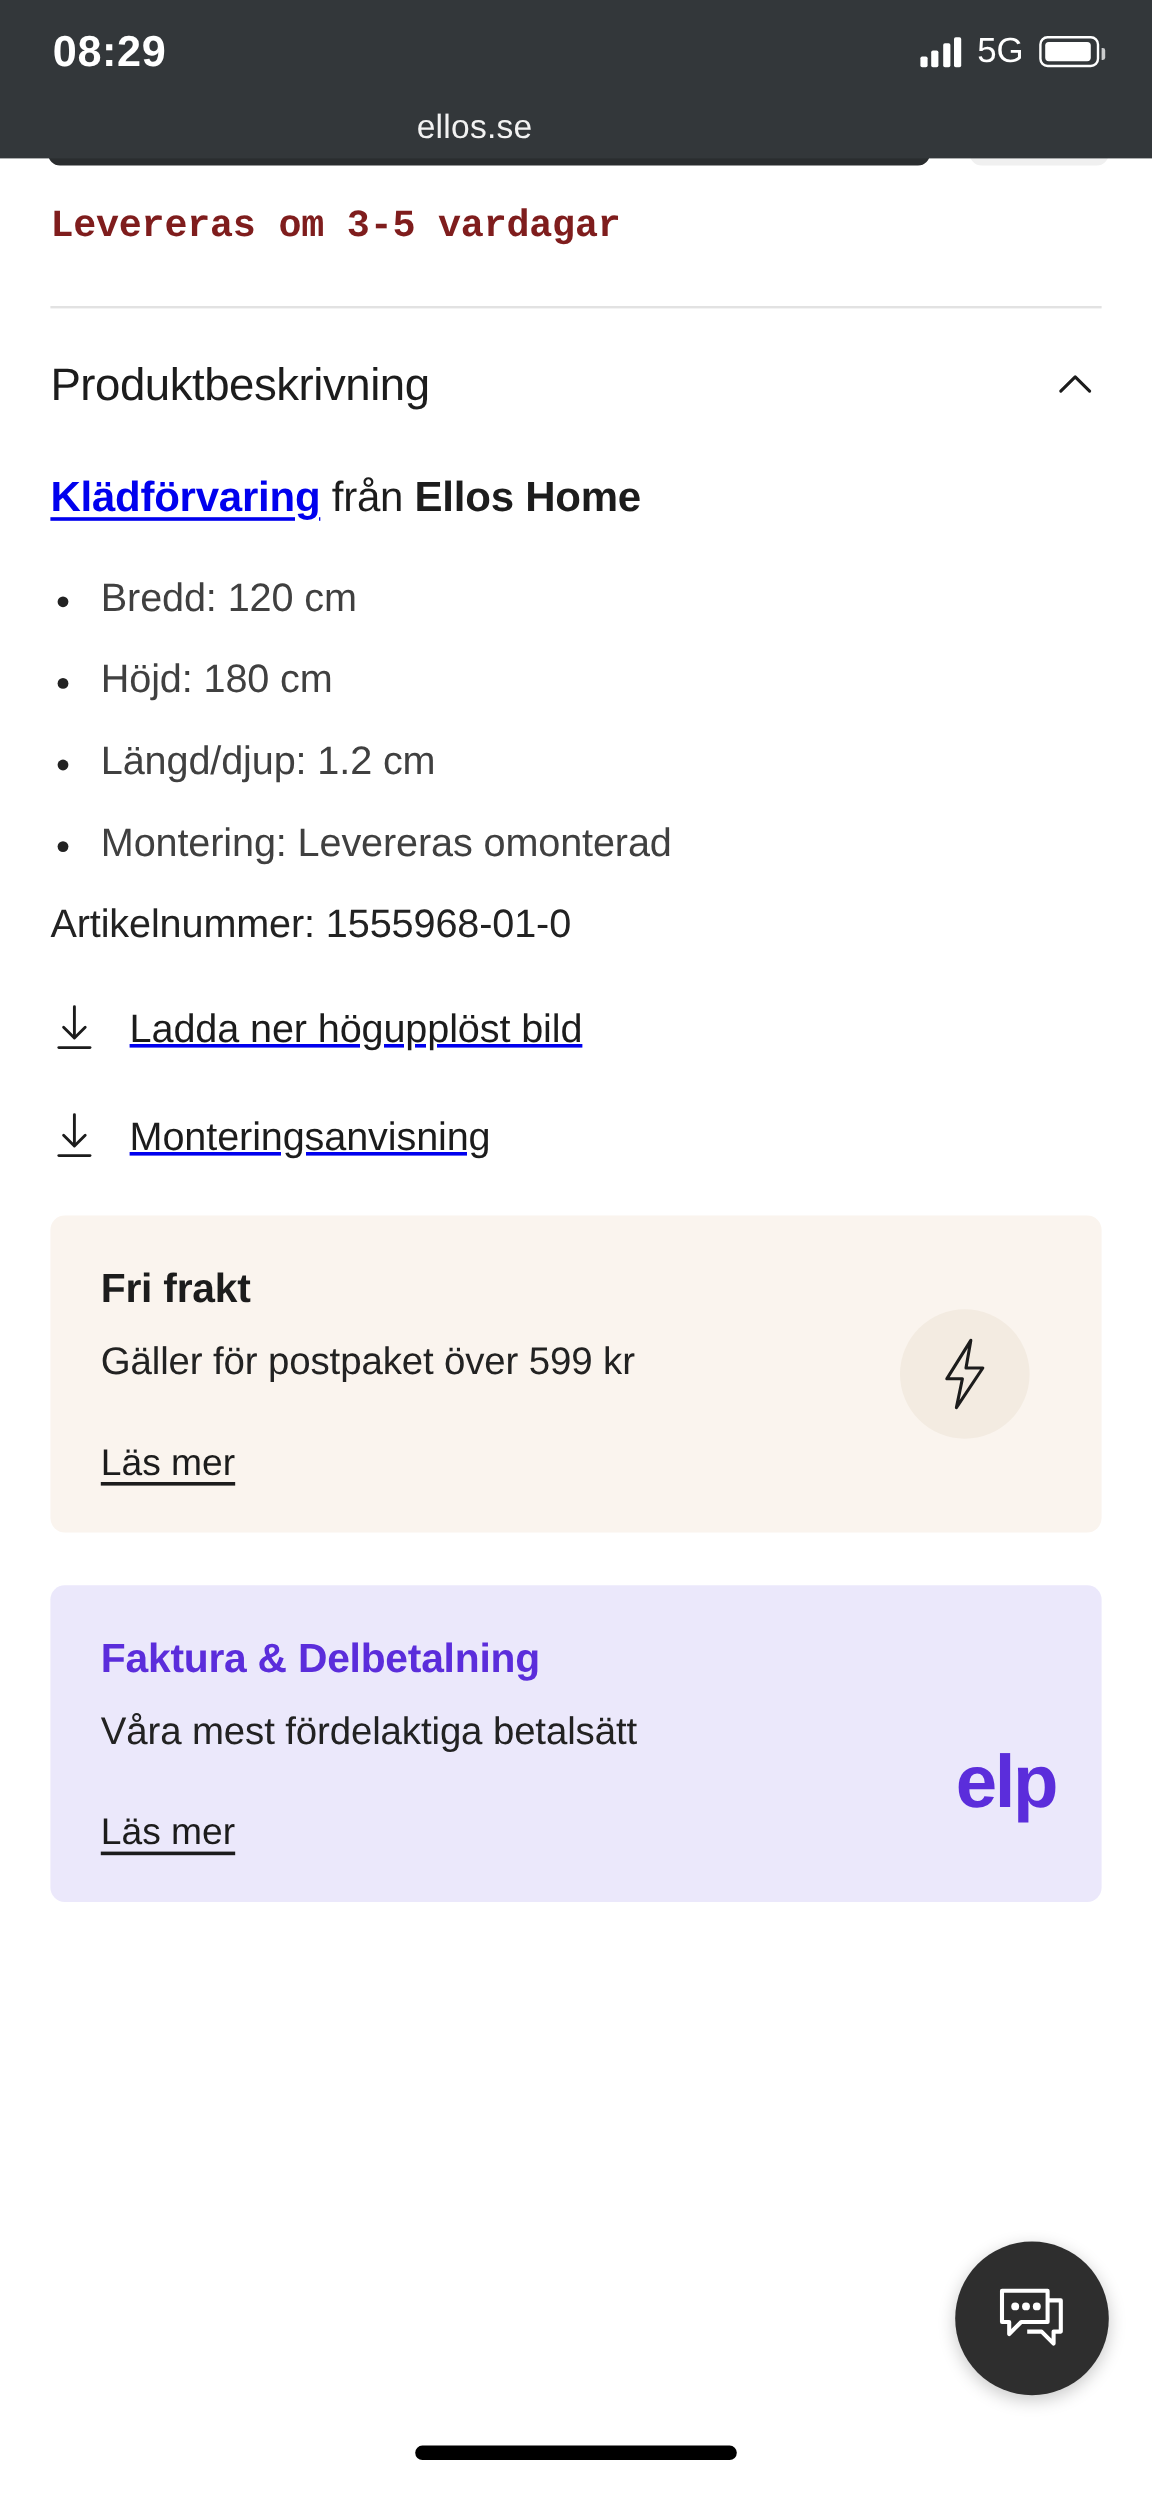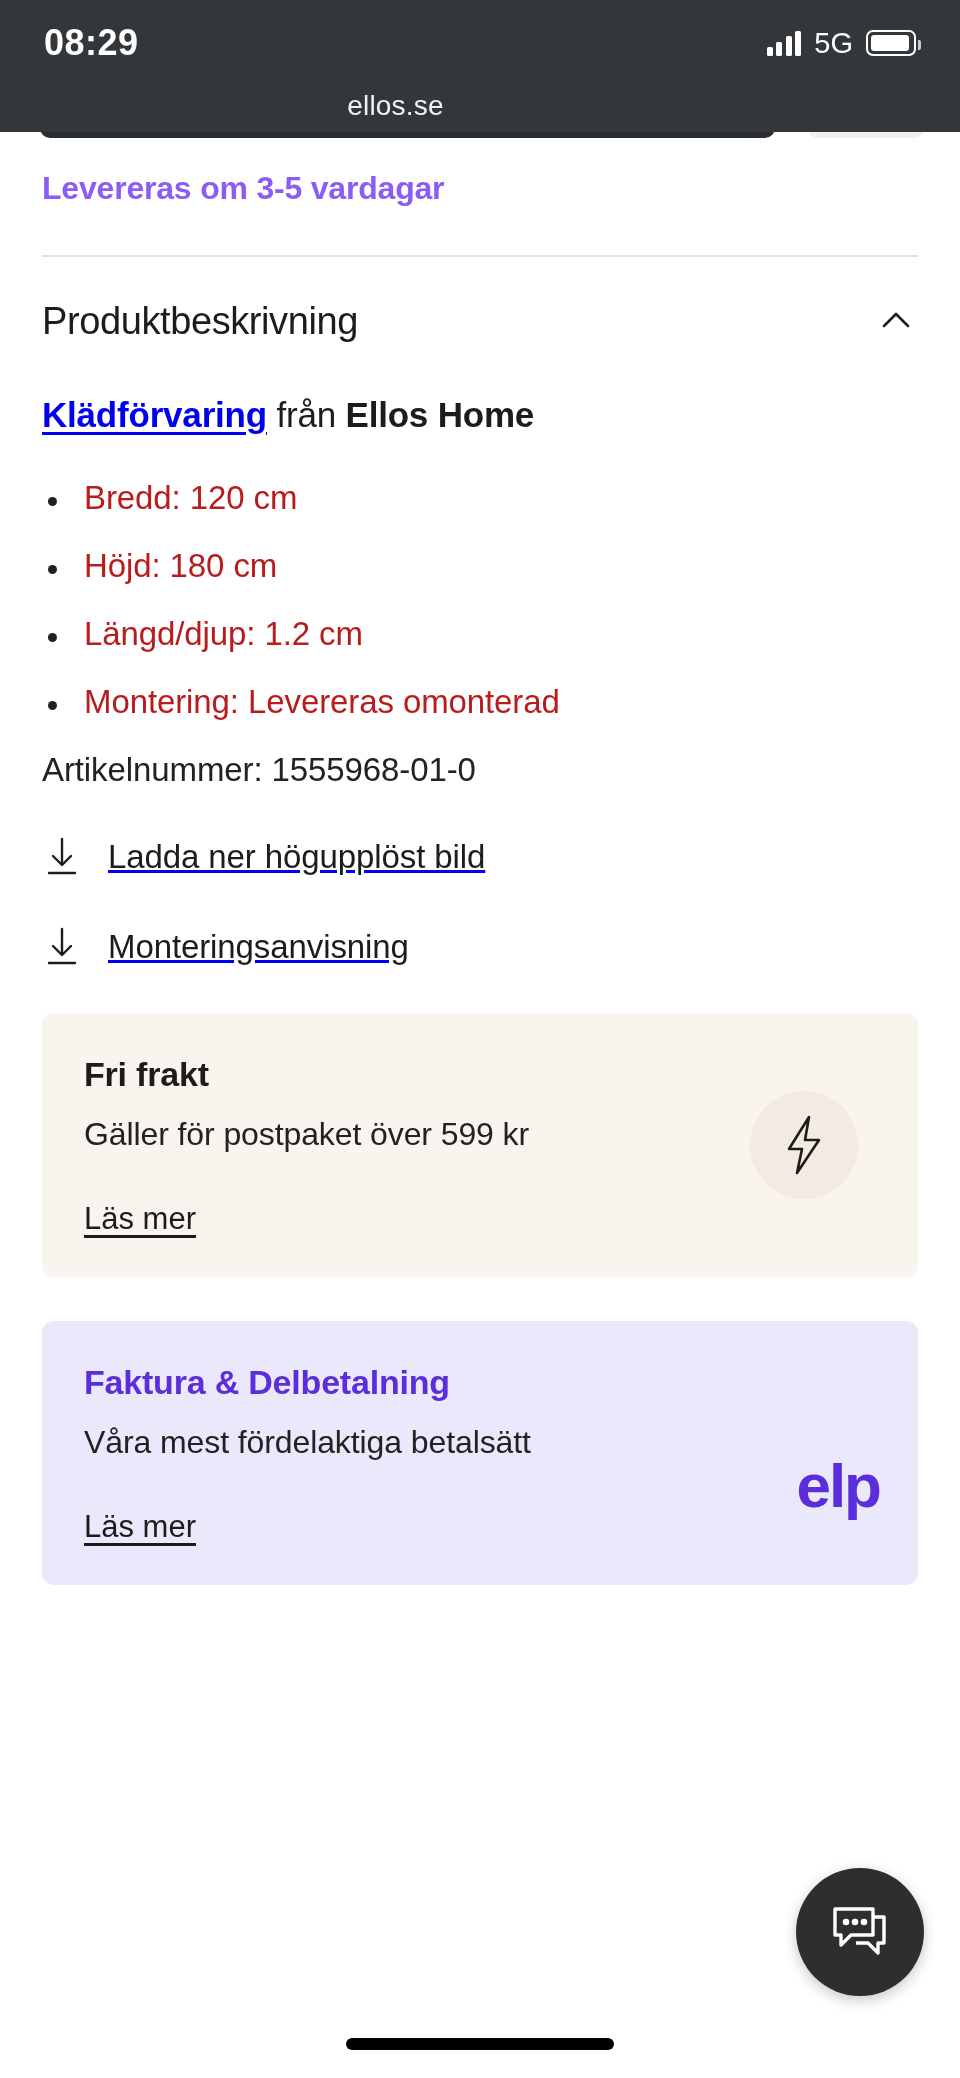--- a/index.html
+++ b/index.html
@@ -54,21 +54,21 @@
   .peek-light {
     position:absolute; top:128px; left:808px; width:116px; height:10px;
     background:#f0f0f0; border-radius:0 0 10px 10px; z-index:35;
   }
 
   
   .page { position:absolute; top:132px; left:0; width:960px; }
 
   .delivery {
     margin:38px 42px 0 42px;
-    font-size:32px; font-weight:700; color:#8b5cf6; letter-spacing:-0.2px;
+    font-size:32px; font-weight:700; color:#7f1d1d; letter-spacing:-0.2px;font-family:Liberation Mono, monospace;
   }
 
   .divider { margin:48px 42px 0 42px; height:2px; background:#e2e2e2; }
 
   .sec-head {
     margin:42px 42px 0 42px;
     display:flex; align-items:center; justify-content:space-between;
   }
   .sec-title { font-size:38px; font-weight:400; color:#1c1c1c; letter-spacing:-0.4px; }
   .chev { width:44px; height:44px; display:flex; align-items:center; justify-content:center; }
@@ -82,21 +82,21 @@
   .prod-title .bld { font-weight:700; }
 
   .desc {
     margin:40px 42px 0 42px; width:876px;
     font-size:33px; line-height:1.46; color:#222222; letter-spacing:-0.1px;
   }
 
   .specs { margin:44px 42px 0 42px; list-style:none; }
   .specs li {
     position:relative; padding-left:42px; margin-bottom:30px;
-    font-size:33px; color:#b91c1c; letter-spacing:-0.1px;
+    font-size:33px; color:#404040; letter-spacing:-0.1px;
   }
   .specs li::before {
     content:""; position:absolute; left:6px; top:18px;
     width:9px; height:9px; border-radius:50%; background:#222222;
   }
 
   .artnr {
     margin:26px 42px 0 42px;
     font-size:33px; color:#222222; letter-spacing:-0.1px;
   }

